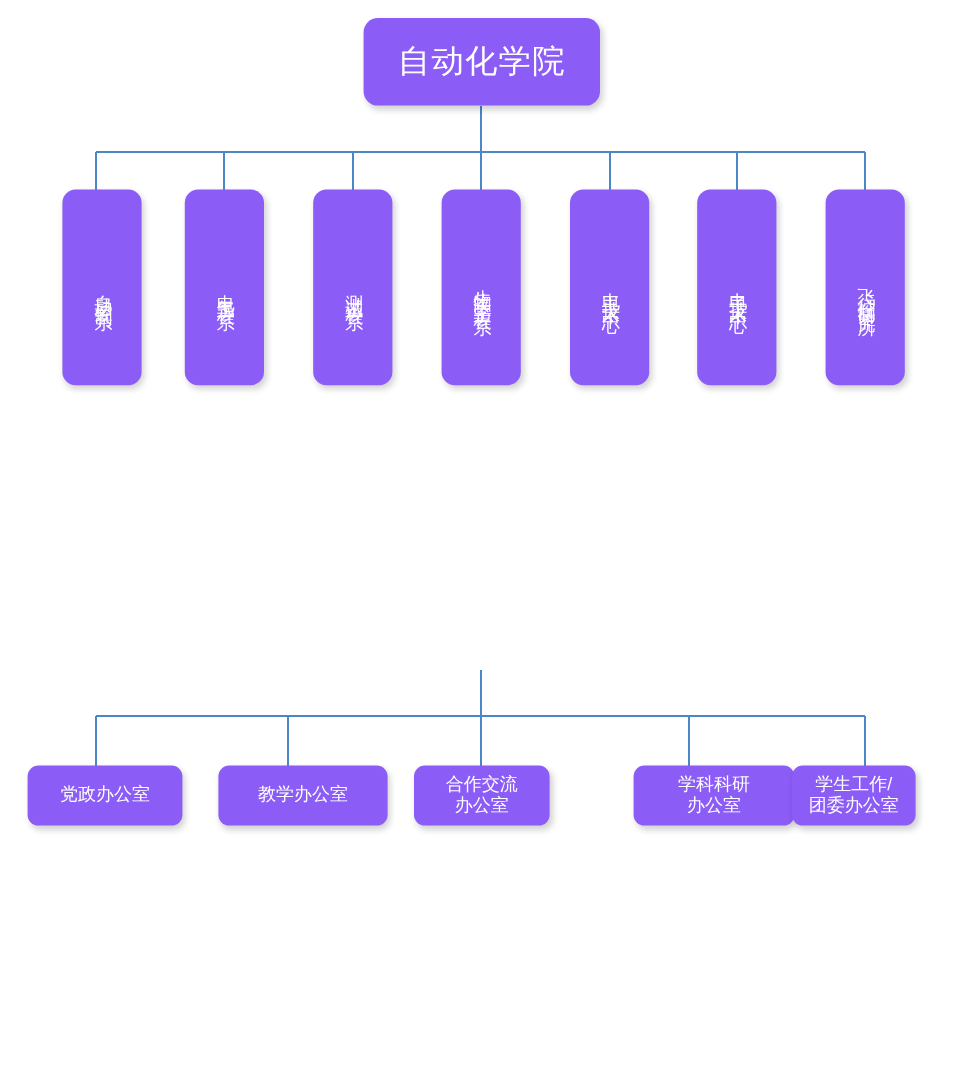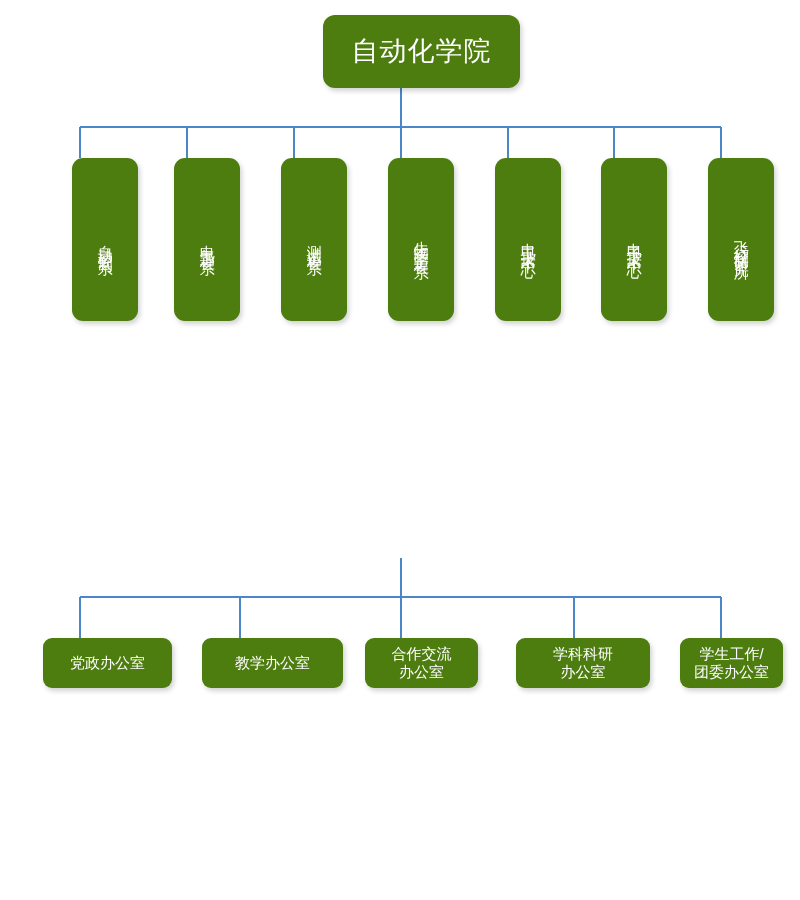--- a/index.html
+++ b/index.html
@@ -24,30 +24,29 @@
     position: absolute;
     left: 0; top: 0;
     width: 800px;
     height: 900px;
     pointer-events: none;
   }
 
   
   .node {
     position: absolute;
-    background: #4d7c0f;
+    background: #8b5cf6;
     border-radius: 10px;
     color: #ffffff;
     display: flex;
     align-items: center;
     justify-content: center;
     text-align: center;
     box-shadow: 2px 3px 5px rgba(0,0,0,0.18);
     line-height: 1.22;
-    margin-left: 20px;
   }
 
   
   .node.root {
     width: 197px;
     height: 73px;
     border-radius: 12px;
     font-size: 27px;
     letter-spacing: 1px;
   }
@@ -122,19 +121,19 @@
   <div class="node dept" style="left:688px; top:158px;">飞行控制研究所</div>
 
 
   <div class="node office" style="left:23px;  top:638px; width:129px;font-family:Liberation Serif, serif;">党政办公室</div>
 
   <div class="node office" style="left:182px; top:638px; width:141px;">教学办公室</div>
 
   <div class="node office" style="left:345px; top:638px; width:113px;">合作交流
 办公室</div>
 
-  <div class="node office" style="left:496px; top:638px; width:134px;">学科科研
+  <div class="node office" style="left:528px; top:638px; width:134px;">学科科研
 办公室</div>
 
   <div class="node office" style="left:660px; top:638px; width:103px;">学生工作/
 团委办公室</div>
 
 </div>
 
 </body></html>

